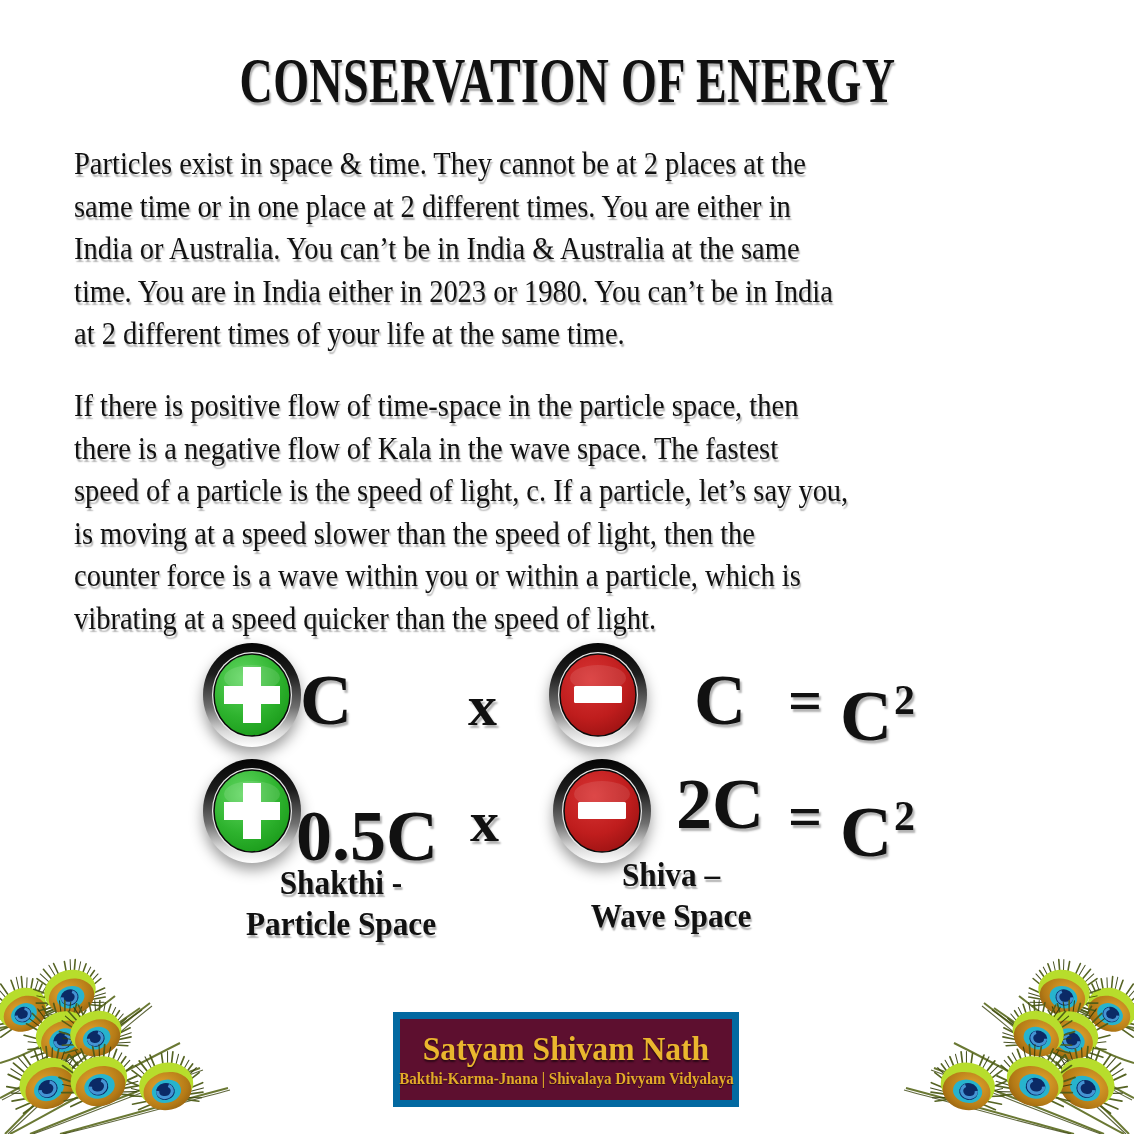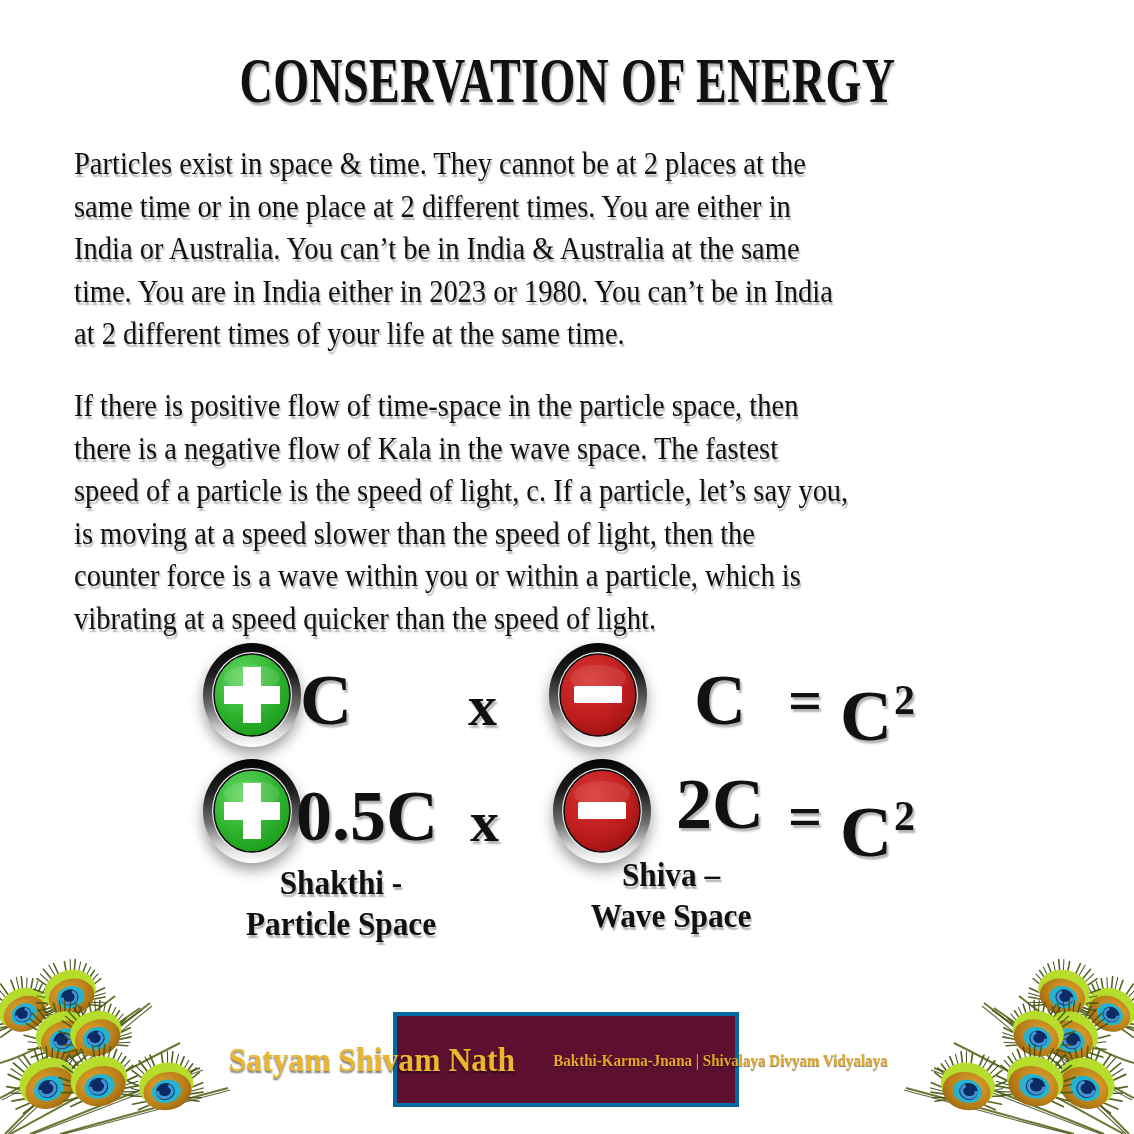--- a/index.html
+++ b/index.html
@@ -37,22 +37,22 @@
   .space-label{
     position:absolute;width:310px;text-align:center;font-weight:700;font-size:34px;
     line-height:41px;transform:scaleX(0.92);transform-origin:center top;
     text-shadow:1.5px 2.5px 1.5px rgba(0,0,0,0.30);
   }
   .label-shakthi{left:186px;top:862px;}
   .label-shiva{left:516px;top:854px;}
   
   .banner{
     position:absolute;left:393px;top:1012px;width:346px;height:95px;
-    box-sizing:border-box;border:4px solid #0369a1;background:#5d0f2f;
-    display:flex;flex-direction:row;align-items:center;justify-content:center;
+    box-sizing:border-box;border:7px solid #0369a1;background:#5d0f2f;
+    display:flex;flex-direction:column;align-items:center;justify-content:center;
   }
   .banner-title{
     font-size:34px;font-weight:700;color:#eab62e;white-space:nowrap;line-height:36px;
     transform:scaleX(0.93);text-shadow:0 2px 2px rgba(0,0,0,0.55);
   }
   .banner-subtitle{
     font-size:17.5px;font-weight:700;color:#e2aa28;white-space:nowrap;line-height:22px;
     transform:scaleX(0.86);text-shadow:0 1px 1px rgba(0,0,0,0.55);
   }
   
@@ -134,21 +134,21 @@
   </div>
 
   <div>
     <svg class="eq-icon" style="left:202px;top:758px" viewBox="0 0 100 107">
       <ellipse cx="50" cy="53" rx="49" ry="52" fill="url(#ringGrad)"></ellipse>
       <ellipse cx="50" cy="53" rx="40" ry="43" fill="#e9e9e9"></ellipse>
       <ellipse cx="50" cy="53" rx="38" ry="41" fill="url(#greenGrad)" stroke="#0a0a0a" stroke-width="1.5"></ellipse>
       <path d="M41,25 h18 v19 h19 v18 h-19 v19 h-18 v-19 h-19 v-18 h19 z" fill="#ffffff"></path>
       <ellipse cx="50" cy="36" rx="28" ry="13" fill="#ffffff" opacity="0.12"></ellipse>
     </svg>
-    <span class="eq-text" style="left:296px;top:764px">0.5C</span>
+    <span class="eq-text" style="left:296px;top:784px">0.5C</span>
     <span class="eq-text eq-x" style="left:470px;top:770px">x</span>
     <svg class="eq-icon" style="left:552px;top:758px" viewBox="0 0 100 107">
       <ellipse cx="50" cy="53" rx="49" ry="52" fill="url(#ringGrad)"></ellipse>
       <ellipse cx="50" cy="53" rx="40" ry="43" fill="#e9e9e9"></ellipse>
       <ellipse cx="50" cy="53" rx="38" ry="41" fill="url(#redGrad)" stroke="#0a0a0a" stroke-width="1.5"></ellipse>
       <rect x="26" y="44" width="48" height="17" rx="1.5" fill="#ffffff"></rect>
       <ellipse cx="50" cy="36" rx="28" ry="13" fill="#ffffff" opacity="0.10"></ellipse>
     </svg>
     <span class="eq-text eq-center" style="left:660px;top:752px;width:120px">2C</span>
     <span class="eq-text eq-eq" style="left:778px;top:764px;width:54px">=</span>

